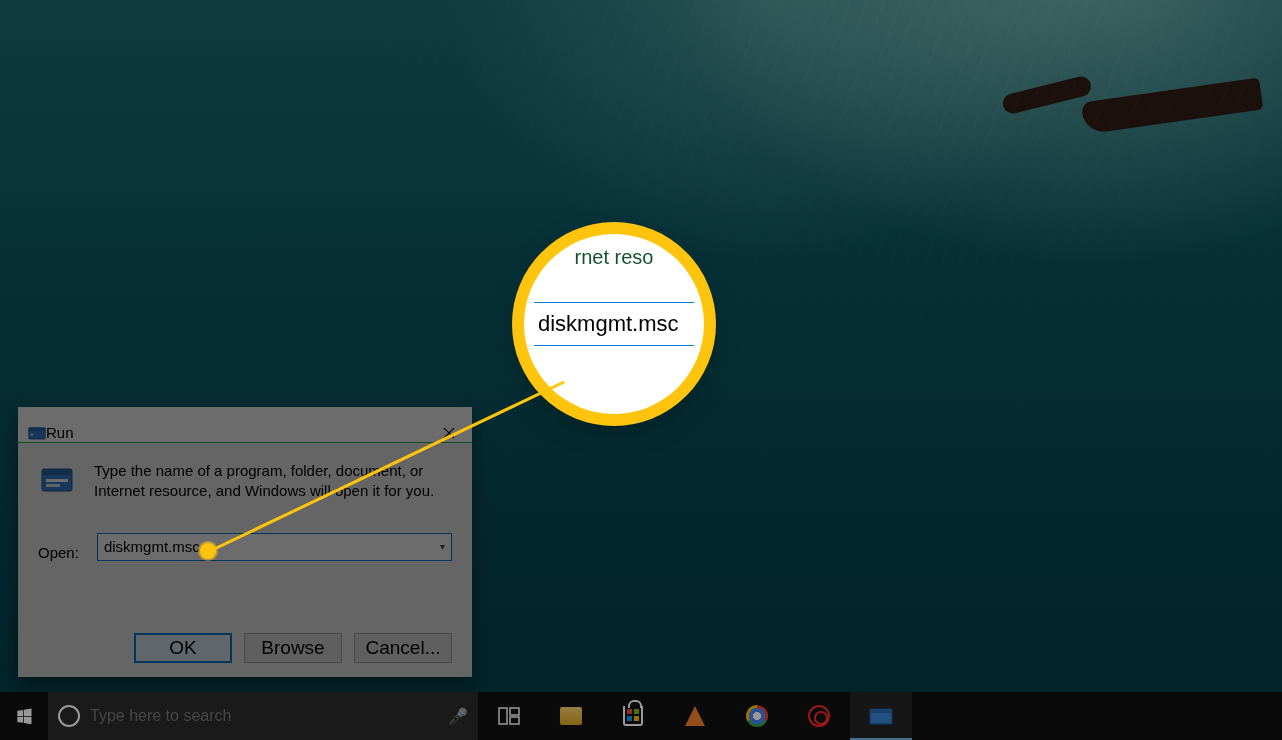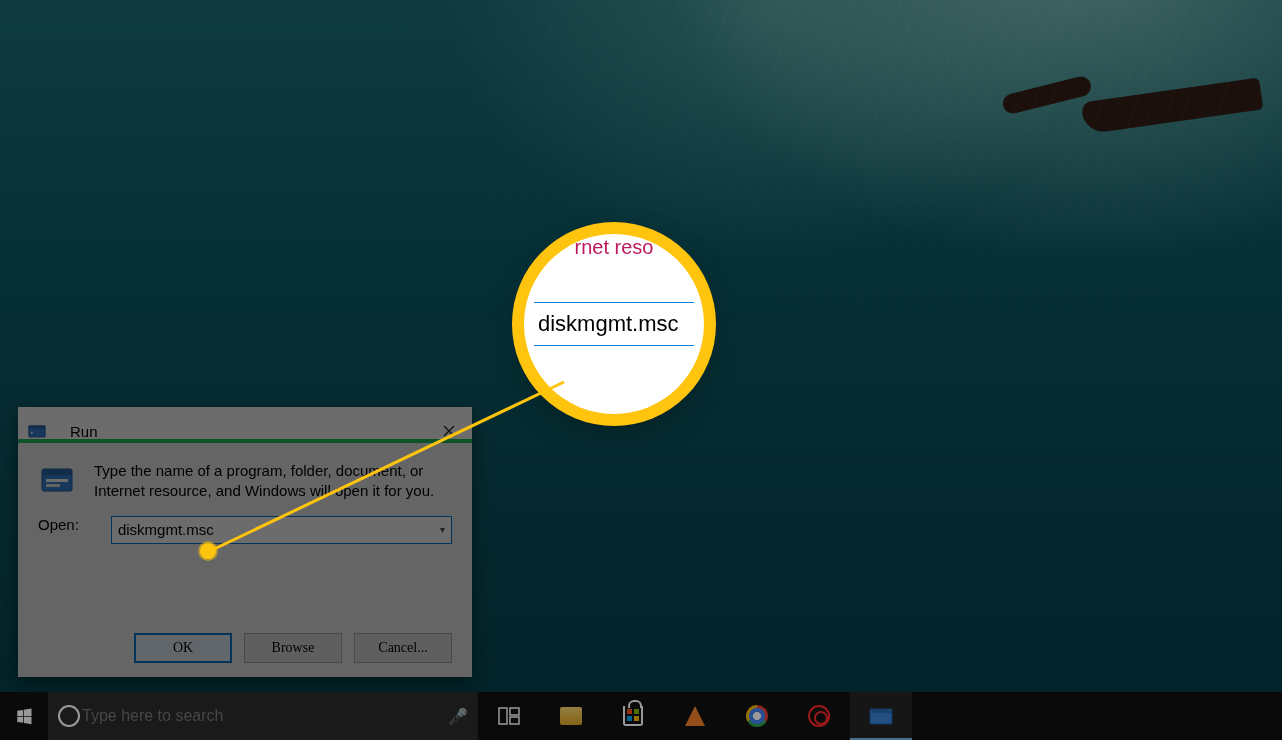--- a/index.html
+++ b/index.html
@@ -49,77 +49,77 @@
   }
 
   
   .run-dialog{
     position:absolute;left:18px;top:407px;width:454px;height:270px;
     background:#f0f0f0;color:#000;
     box-shadow: 0 6px 18px rgba(0,0,0,.4);
     font-size:15px;
   }
   .run-title{
-    height:36px;display:flex;align-items:center;gap:24px;
-    padding:16px 0 0 10px;border-bottom:4px solid #22c55e;
+    height:36px;display:flex;align-items:center;gap:0;
+    padding:16px 0 0 10px;border-bottom:1px solid #22c55e;
     background:#fff;
   }
   .run-title .icon{width:18px;height:18px;display:flex;align-items:center;justify-content:center}
   .run-title .title-text{flex:1;font-size:15px}
   .close-btn{
     width:46px;height:36px;display:flex;align-items:center;justify-content:center;
     font-size:14px;color:#222;
   }
 
   .run-body{padding:18px 20px 0 20px}
   .run-row1{display:flex;gap:16px}
   .run-appicon{
     width:40px;height:40px;flex:none;
     display:flex;align-items:center;justify-content:center;
   }
   .run-desc{flex:1;line-height:1.35;color:#000}
 
-  .run-row2{display:flex;align-items:flex-start;gap:32px;margin-top:14px}
+  .run-row2{display:flex;align-items:flex-end;gap:18px;margin-top:31px}
   .open-label{font-size:15px}
   .open-combo{
     flex:1;height:28px;border:1px solid #0a7dd6;background:#fff;
     display:flex;align-items:center;padding:0 6px;justify-content:space-between;
   }
   .open-combo input{
     border:none;outline:none;font-size:15px;width:100%;background:transparent;color:#000;
   }
   .combo-caret{font-size:10px;color:#555}
 
   .run-buttons{
     position:absolute;left:0;right:0;bottom:0;height:58px;
     background:#f0f0f0;display:flex;gap:12px;justify-content:flex-end;align-items:center;
     padding:0 20px;
   }
   .run-buttons button{
     width:98px;height:30px;background:#e1e1e1;border:1px solid #adadad;
-    font-size:14px;font-family:Liberation Serif, serif;cursor:pointer;
+    font-size:19px;font-family:Liberation Sans, sans-serif;cursor:pointer;
   }
   .run-buttons .ok{border:2px solid #0a7dd6;background:#e5f1fb}
 
   
   .dim-dialog{filter:brightness(.65)}
 
   
   .lens{
     position:absolute;left:524px;top:234px;width:180px;height:180px;
     border-radius:50%;
     background:#fff;
     box-shadow:
       0 0 0 12px #ffc40d,
       0 8px 30px rgba(0,0,0,.5);
     overflow:hidden;
     display:flex;flex-direction:column;justify-content:center;align-items:center;
     font-size:24px;
   }
-  .lens .snip-top{position:absolute;top:2px;font-size:20px;color:#be185d;}
+  .lens .snip-top{position:absolute;top:12px;font-size:20px;color:#14532d;}
   .lens-field{
     width:160px;border-top:1px solid #0a7dd6;border-bottom:1px solid #0a7dd6;
     padding:8px 4px;text-align:left;font-size:22px;
   }
   
   .leader{
     position:absolute;left:208px;top:376px;width:370px;height:180px;pointer-events:none;
     z-index:5;
   }
   .leader svg{width:100%;height:100%;overflow:visible}
@@ -134,21 +134,21 @@
     position:absolute;left:0;right:0;bottom:0;height:48px;
     background:#101010;display:flex;align-items:stretch;color:#fff;
     z-index:3;
   }
   .tb-btn{
     width:48px;display:flex;align-items:center;justify-content:center;
     cursor:pointer;
   }
   .start-icon svg{width:18px;height:18px;fill:#fff}
   .search-box{
-    flex:none;width:430px;background:#2b2b2b;display:flex;align-items:center;gap:2px;
+    flex:none;width:430px;background:#2b2b2b;display:flex;align-items:center;gap:10px;
     padding:4px 10px;color:#cfcfcf;font-size:16px;
   }
   .cortana-ring{
     width:22px;height:22px;border:2px solid #fff;border-radius:50%;
   }
   .search-box input{
     flex:1;background:transparent;border:none;outline:none;color:#cfcfcf;
     font-size:16px;font-family:inherit;
   }
   .mic{font-size:16px;color:#cfcfcf}

